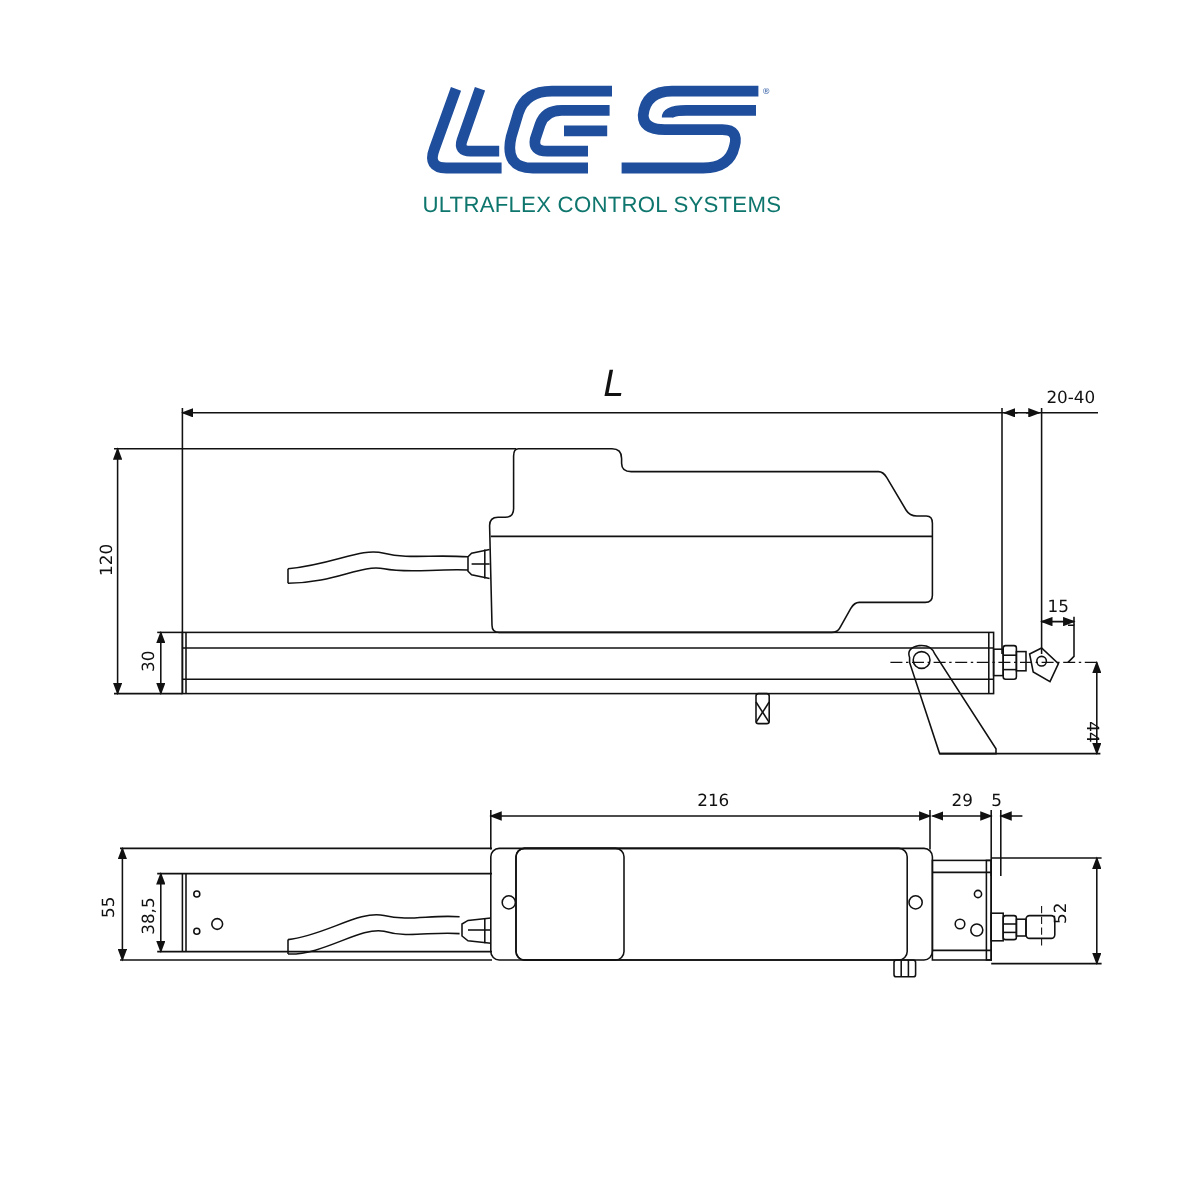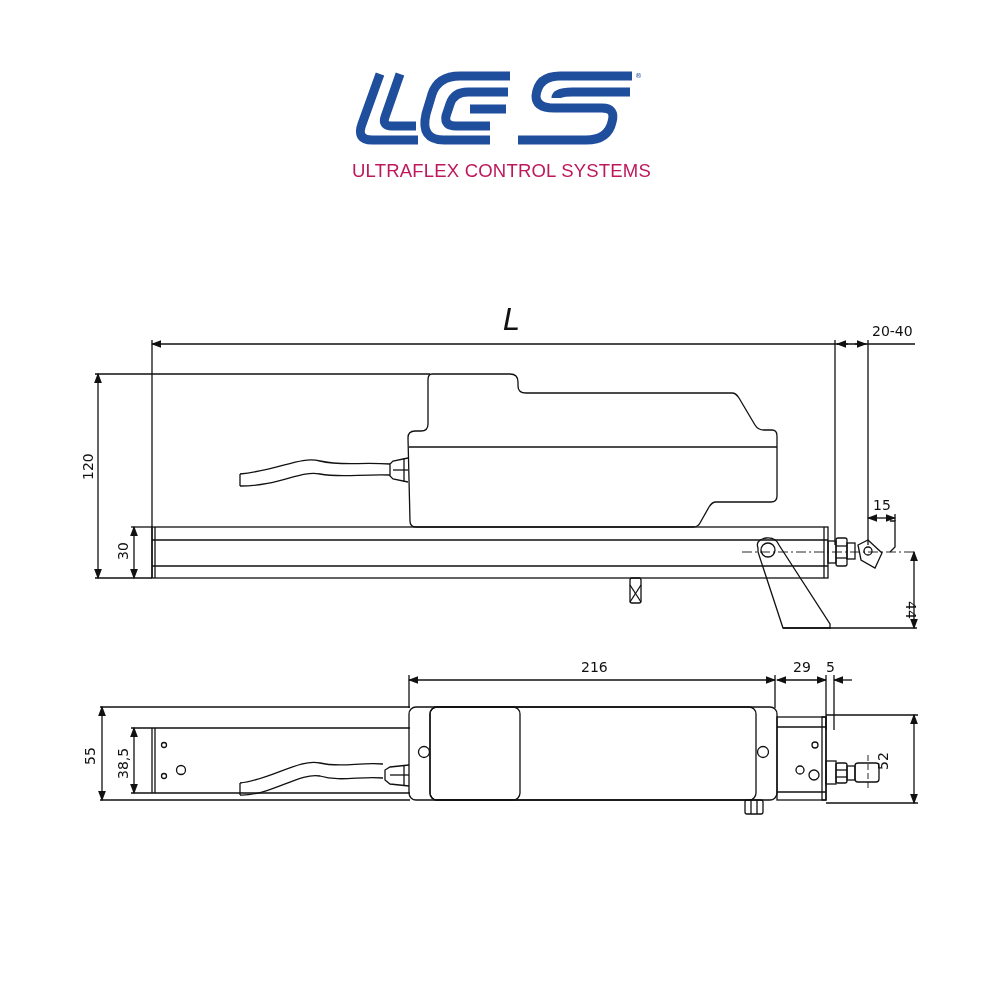--- a/index.html
+++ b/index.html
@@ -1,18 +1,18 @@
 <!DOCTYPE html>
 <html><head>
 <meta charset="utf-8">
 <style>
   html,body{margin:0;padding:0;background:#ffffff;}
   body{width:1000px;height:1000px;position:relative;overflow:hidden;font-family:"DejaVu Sans",sans-serif;}
   .logo{position:absolute;left:340px;top:62px;width:320px;height:130px;}
-  .brand-text{position:absolute;left:352px;top:160px;font-family:"Liberation Sans",sans-serif;font-size:18.5px;letter-spacing:0.2px;color:#be185d;white-space:nowrap;}
+  .brand-text{position:absolute;left:352px;top:160px;font-family:"Liberation Sans",sans-serif;font-size:18.5px;letter-spacing:0.2px;color:#0f766e;white-space:nowrap;}
   svg.drawing{position:absolute;left:0;top:0;}
   .dimtxt{font-family:"DejaVu Sans",sans-serif;font-size:14px;fill:#111;}
   .bigL{font-family:"DejaVu Sans",sans-serif;font-style:italic;font-size:30px;fill:#111;}
 </style>
 </head>
 <body>
 
 <svg class="logo" viewBox="0 0 320 130" xmlns="http://www.w3.org/2000/svg">
   <g fill="none" stroke="#1f4e9c" stroke-width="9" stroke-linecap="butt">
 

